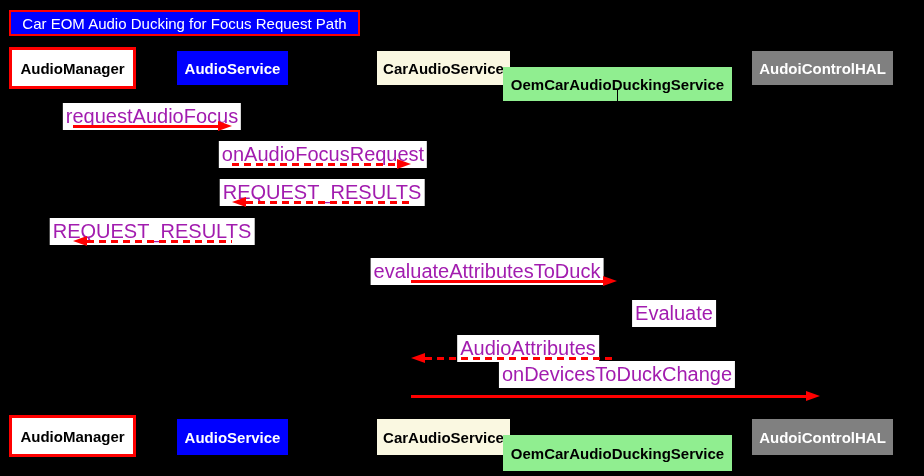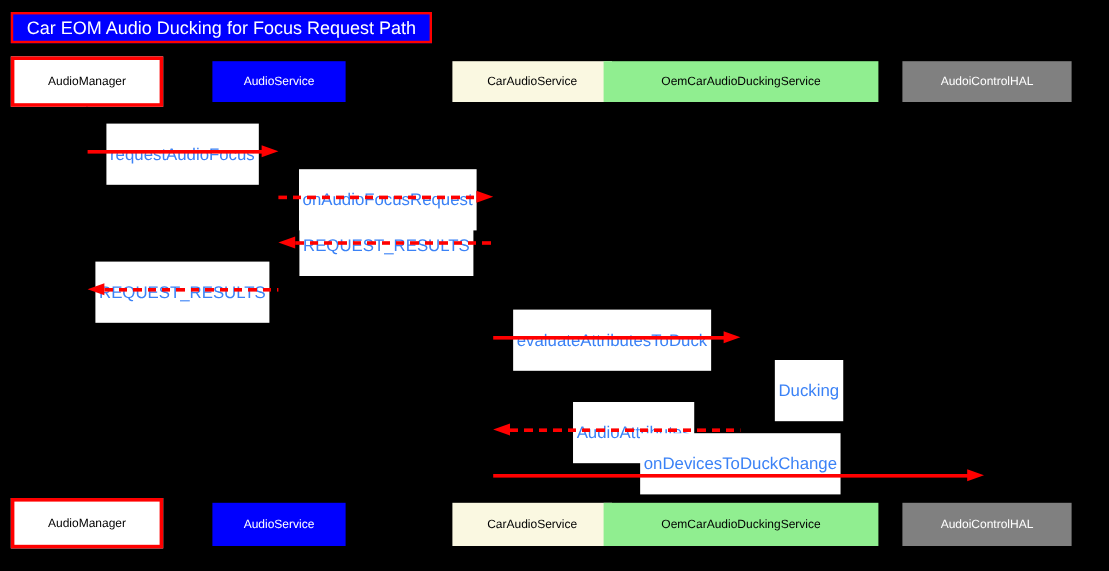--- a/index.html
+++ b/index.html
@@ -30,27 +30,28 @@
     justify-content: center;
     white-space: nowrap;
   }
   
   .pbox {
     position: absolute;
     box-sizing: border-box;
     display: flex;
     align-items: center;
     justify-content: center;
-    font-size: 10px;
+    font-size: 15px;
     white-space: nowrap;
+    font-weight: bold;
   }
   .p-am   { background: #FFFFFF; color: #000000; border: 3px solid #FF0000; }
   .p-as   { background: #0000FF; color: #FFFFFF; }
   .p-cas  { background: #FAF8E1; color: #000000; margin-left: 32px; }
-  .p-oem  { background: #90EE90; color: #000000; }
+  .p-oem  { background: #90EE90; color: #000000; margin-top: 16px; }
   .p-hal  { background: #808080; color: #ffffff; }
 
   .row-top .p-am  { left: 9px;   top: 47px; width: 127px; height: 42px; }
   .row-top .p-as  { left: 177px; top: 51px; width: 111px; height: 34px; }
   .row-top .p-cas { left: 345px; top: 51px; width: 133px; height: 34px; }
   .row-top .p-oem { left: 503px; top: 51px; width: 229px; height: 34px; }
   .row-top .p-hal { left: 752px; top: 51px; width: 141px; height: 34px; }
 
   .row-bottom .p-am  { left: 9px;   top: 415px; width: 127px; height: 42px; }
   .row-bottom .p-as  { left: 177px; top: 419px; width: 111px; height: 36px; }
@@ -67,24 +68,24 @@
     top: 89px;
     height: 328px;
     background: #000000;
   }
 
   
   .mlabel {
     position: absolute;
     transform: translateX(-50%);
     background: #FFFFFF;
-    color: #3b82f6;
-    font-size: 14px;
+    color: #a21caf;
+    font-size: 20px;
     line-height: 19px;
-    padding: 16px 3px;
+    padding: 4px 3px;
     white-space: nowrap;
   }
   
   .mline {
     position: absolute;
     height: 3px;
   }
   .mline.solid { background: #FF0000; }
   .mline.dashed {
     background: repeating-linear-gradient(90deg,
@@ -147,28 +148,28 @@
 
   
   <div class="msg">
     <span class="mlabel" style="left:152px; top:218px">REQUEST_RESULTS</span>
     <div class="mline dashed" style="left:87px; top:240px; width:145px"></div>
     <div class="mhead left" style="left:73px; top:236px"></div>
   </div>
 
   
   <div class="msg">
-    <span class="mlabel" style="left:510px; top:258px">evaluateAttributesToDuck</span>
+    <span class="mlabel" style="left:487px; top:258px">evaluateAttributesToDuck</span>
     <div class="mline solid" style="left:411px; top:280px; width:193px"></div>
     <div class="mhead right" style="left:603px; top:276px"></div>
   </div>
 
   
   <div class="msg">
-    <span class="mlabel" style="left:674px; top:300px">Ducking</span>
+    <span class="mlabel" style="left:674px; top:300px">Evaluate</span>
   </div>
 
   
   <div class="msg">
     <span class="mlabel" style="left:528px; top:335px">AudioAttributes</span>
     <div class="mline dashed" style="left:425px; top:357px; width:192px"></div>
     <div class="mhead left" style="left:411px; top:353px"></div>
   </div>
 
   

